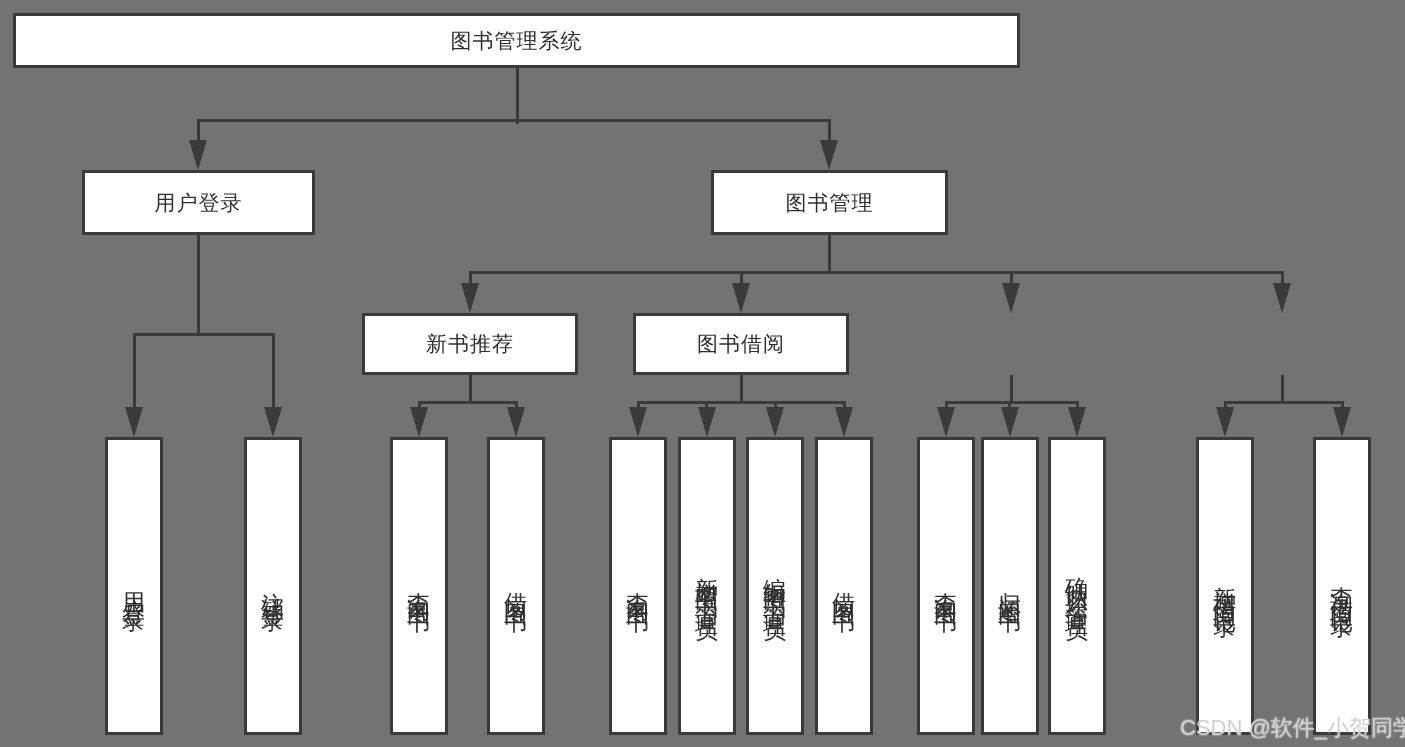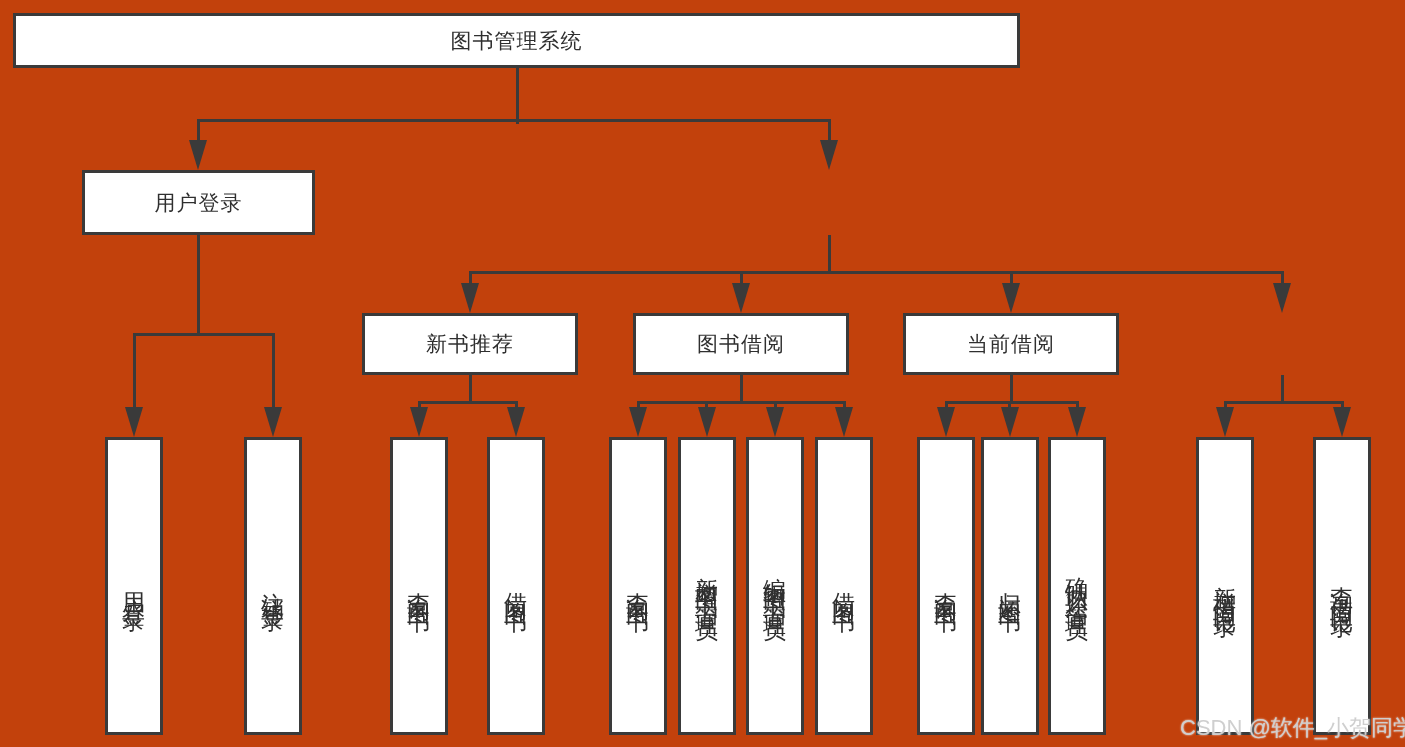--- a/index.html
+++ b/index.html
@@ -4,21 +4,21 @@
 <style>
   :root{
     --line:#3a3a3a;
     --text:#2f2f2f;
   }
   html,body{margin:0;padding:0;background:#ffffff;}
   body{font-family:"Liberation Sans","DejaVu Sans",sans-serif;}
   .stage{
     position:relative;
     width:1405px;height:747px;
-    background:#c2410c;
+    background:#737373;
     overflow:hidden;
   }
   .box{
     position:absolute;
     box-sizing:border-box;
     background:#ffffff;
     border:3px solid var(--line);
     display:flex;align-items:center;justify-content:center;
     color:var(--text);
   }
@@ -57,29 +57,29 @@
 
 <div class="stage">
 
   <div class="box hbox" style="left:13px;top:13px;width:1007px;height:55px">
     <span>图书管理系统</span>
   </div>
 
   <div class="box hbox" style="left:82px;top:170px;width:233px;height:65px">
     <span>用户登录</span>
   </div>
+  <div class="box hbox" style="left:711px;top:170px;width:237px;height:65px">
+    <span>图书管理</span>
+  </div>
 
   <div class="box hbox" style="left:633px;top:313px;width:216px;height:62px">
     <span>图书借阅</span>
   </div>
   <div class="box hbox" style="left:362px;top:313px;width:216px;height:62px">
     <span>新书推荐</span>
-  </div>
-  <div class="box hbox" style="left:903px;top:313px;width:216px;height:62px">
-    <span>当前借阅</span>
   </div>
 
   <div class="box vbox" style="left:105px;top:437px;width:58px;height:298px">
     <span>用户登录</span>
   </div>
   <div class="box vbox" style="left:244px;top:437px;width:58px;height:298px">
     <span>注销登录</span>
   </div>
 
   <div class="box vbox" style="left:390px;top:437px;width:58px;height:298px">

